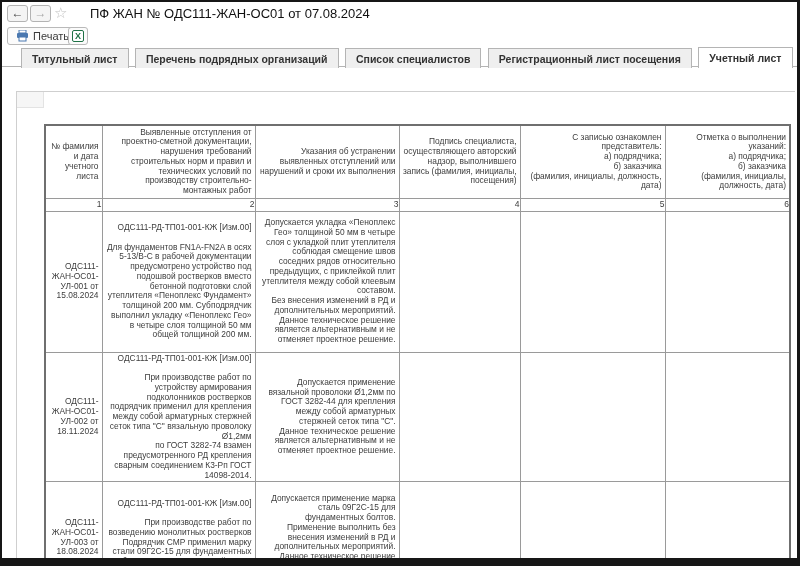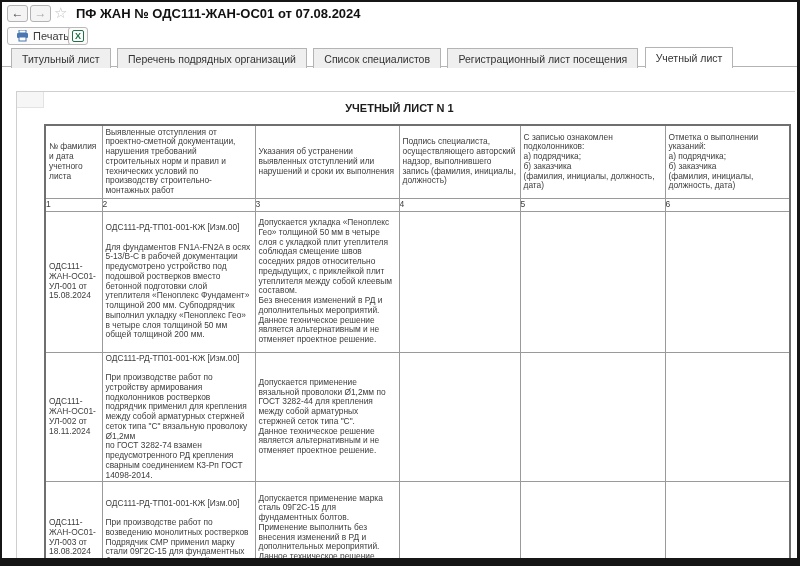--- a/index.html
+++ b/index.html
@@ -10,53 +10,53 @@
     overflow:hidden;
   }
   
   .navbar{position:absolute;left:0;top:0;width:100%;height:24px;background:#fff;}
   .nav-btn{
     position:absolute;top:3px;width:21px;height:17px;border:1px solid #b3b3b3;border-radius:3px;
     background:#f4f4f4;font-size:12px;line-height:14px;text-align:center;color:#444;cursor:pointer;
   }
   .nav-btn.fwd{color:#a8a8a8;}
   .fav{position:absolute;left:52px;top:2px;font-size:15px;color:#c2c2c2;cursor:pointer;}
-  .win-title{position:absolute;left:74px;top:4px;font-size:13px;font-weight:bold;color:#111;white-space:nowrap;}
+  .win-title{position:absolute;left:88px;top:4px;font-size:13px;font-weight:normal;color:#111;white-space:nowrap;}
   
   .toolbar{position:absolute;left:0;top:24px;width:100%;height:21px;background:#fff;}
   .tb-btn{
     position:absolute;top:1px;height:18px;border:1px solid #b9b9b9;border-radius:3px;background:#fbfbfb;
     font-size:11px;color:#3a3a3a;display:flex;align-items:center;gap:4px;padding:0 8px;cursor:pointer;
   }
   .tb-btn.print{left:5px;}
   .tb-btn.excel{left:66px;width:20px;padding:0;justify-content:center;}
   .xl-icon{
     display:inline-block;width:12px;height:12px;border:1px solid #1e7145;border-radius:2px;
     color:#1e7145;font-size:9px;font-weight:bold;line-height:10px;text-align:center;background:#fff;
   }
   .printer-icon{display:inline-block;width:13px;height:12px;}
   
-  .tabstrip{position:absolute;left:0;top:45px;width:100%;height:20px;border-bottom:1px solid #b4b4b4;padding-left:9px;white-space:nowrap;}
+  .tabstrip{position:absolute;left:0;top:45px;width:100%;height:20px;border-bottom:1px solid #b4b4b4;padding-left:19px;white-space:nowrap;font-weight:bold;}
   .tab{
     display:inline-block;height:20px;padding:4px 10px 0 10px;margin-right:0px;font-size:10.5px;color:#333;
     background:#efefef;border:1px solid #b4b4b4;border-bottom:none;cursor:pointer;position:relative;vertical-align:bottom;
   }
   .tab+.tab{margin-left:2px;}
   .tab.active{background:#fff;height:21px;z-index:2;}
   
   .content{position:absolute;left:0;top:66px;width:100%;height:492px;background:#fff;}
   .grid-area{position:absolute;left:14px;top:23px;right:2px;bottom:0;border-top:1px solid #cfcfcf;border-left:1px solid #cfcfcf;}
   .corner-cell{position:absolute;left:0px;top:0px;width:27px;height:16px;background:#f6f6f6;border-right:1px solid #e3e3e3;border-bottom:1px solid #e3e3e3;}
   .sheet-title{position:absolute;left:0;top:34px;width:100%;text-align:center;font-size:11px;font-weight:bold;color:#1c1c1c;}
   table.sheet{
     position:absolute;left:42px;top:56px;width:745px;border-collapse:collapse;table-layout:fixed;
     border:2px solid #6f6f6f;
   }
   table.sheet td{
-    border:1px solid #9a9a9a;vertical-align:middle;text-align:left;
+    border:1px solid #9a9a9a;vertical-align:middle;text-align:right;
     font-size:8.4px;line-height:1.16;color:#3d3d3d;padding:1px 3px;overflow:hidden;
     white-space:pre-line;overflow-wrap:break-word;
   }
   tr.hdr td{height:73px;}
   tr.nums td{height:13px;font-size:8.5px;padding:0;}
   tr.r1 td{height:141px;}
   tr.r2 td{height:117px;}
   tr.r3 td{height:112px;}
 </style>
 </head>
@@ -92,38 +92,37 @@
     <div class="tab">Перечень подрядных организаций</div>
     <div class="tab">Список специалистов</div>
     <div class="tab">Регистрационный лист посещения</div>
     <div class="tab active">Учетный лист</div>
   </div>
 
   <div class="content">
     <div class="grid-area">
       <div class="corner-cell"></div>
     </div>
-    <div class="sheet-title">УЧЕТНЫЙ ЛИСТ N 1</div>
 
     <table class="sheet">
       <colgroup>
         <col style="width:57px">
           <col style="width:153px">
           <col style="width:144px">
         <col style="width:121px">
           <col style="width:145px">
           <col style="width:125px">
       </colgroup>
       <tbody>
           <tr class="hdr">
         <td>№ фамилия и дата учетного листа</td>
         <td>Выявленные отступления от проектно-сметной документации, нарушения требований строительных норм и правил и технических условий по производству строительно-монтажных работ</td>
         <td>Указания об устранении выявленных отступлений или нарушений и сроки их выполнения</td>
-        <td>Подпись специалиста, осуществляющего авторский надзор, выполнившего запись (фамилия, инициалы, должность)</td>
-        <td>С записью ознакомлен подколонников:
+        <td>Подпись специалиста, осуществляющего авторский надзор, выполнившего запись (фамилия, инициалы, посещения)</td>
+        <td>С записью ознакомлен представитель:
 а) подрядчика;
 б) заказчика
 (фамилия, инициалы, должность, дата)</td>
         <td>Отметка о выполнении указаний:
 а) подрядчика;
 б) заказчика
 (фамилия, инициалы, должность, дата)</td>
       </tr>
       <tr class="nums">
         <td>1</td>

